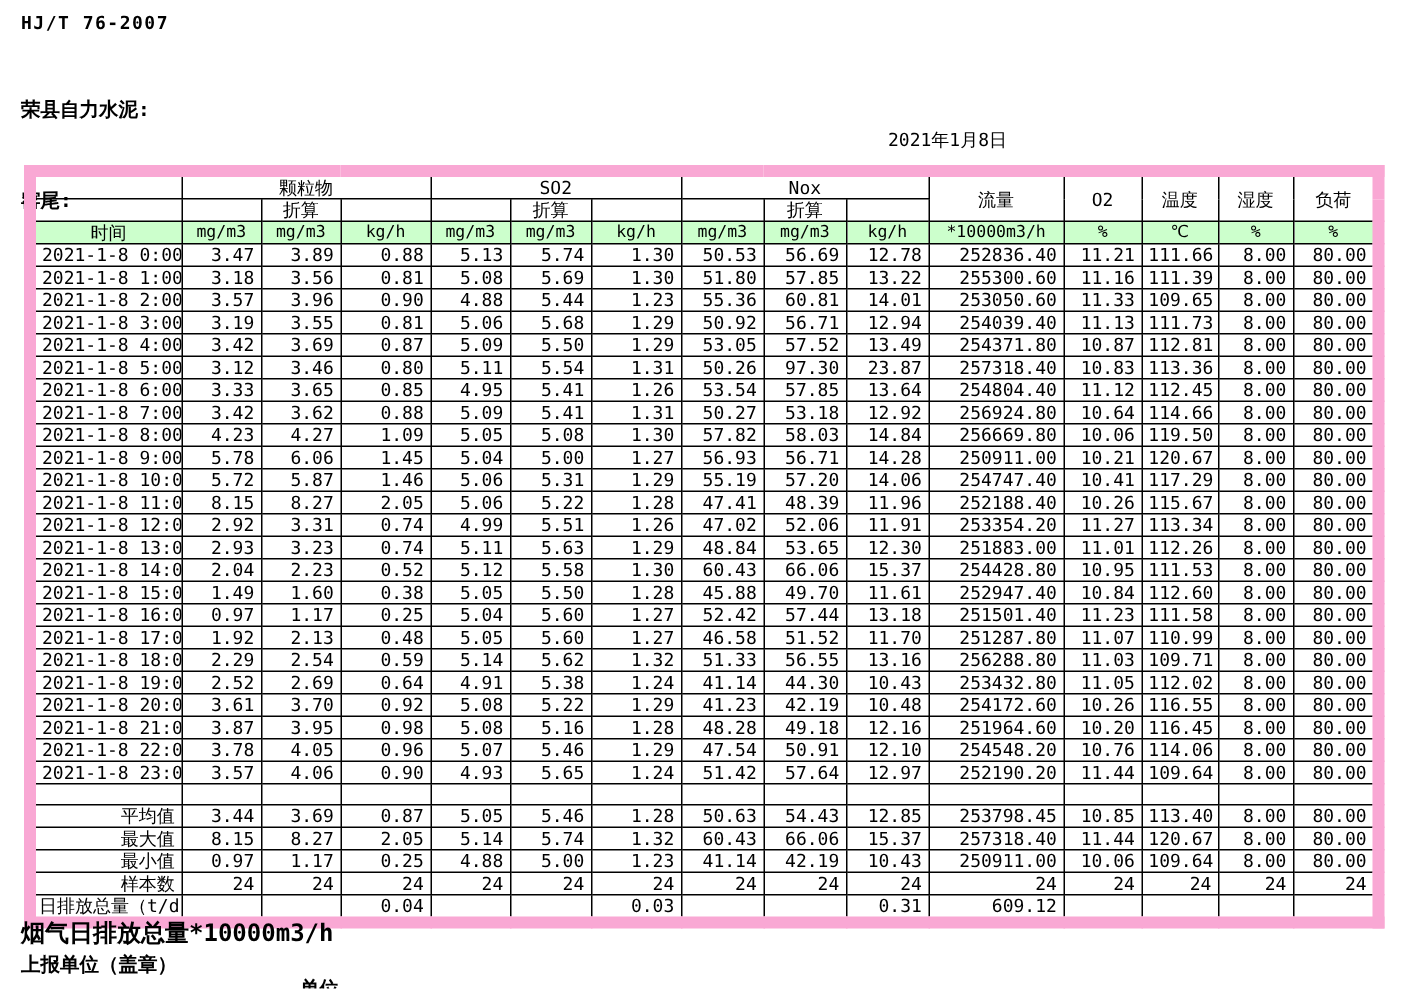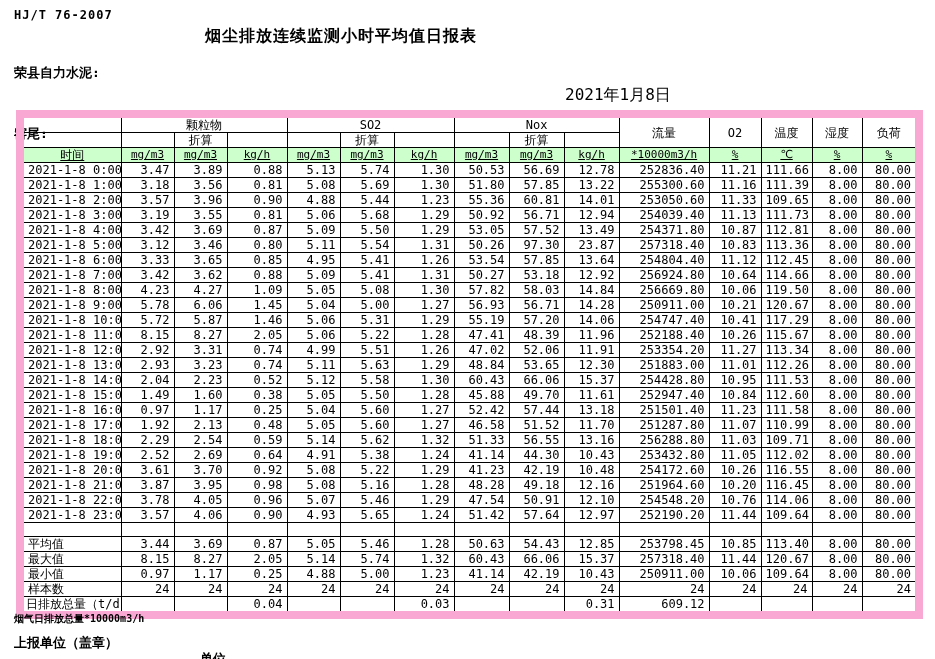--- a/index.html
+++ b/index.html
@@ -8,47 +8,46 @@
   body {
     width: 935px; height: 659px; background:#ffffff; overflow:hidden;
     font-family: "DejaVu Sans Mono", "DejaVu Sans", "Liberation Sans", sans-serif;
     color:#000;
   }
   .page { position:relative; width:935px; height:659px; }
   .std { position:absolute; top:8px; left:14px; font-size:12px; font-weight:bold; letter-spacing:1px; }
   .title { position:absolute; top:26px; left:205px; font-size:16px; font-weight:bold; letter-spacing:1px; }
   .company { position:absolute; top:64px; left:14px; font-size:13px; font-weight:bold; }
   .station { position:absolute; top:83px; left:14px; font-size:13px; font-weight:bold;margin-top:42px; }
-  .date { position:absolute; top:85px; left:565px; font-size:16px;text-align:center; }
+  .date { position:absolute; top:85px; left:592px; font-size:12px;text-align:center; }
   table.report {
     position:absolute; top:110px; left:16px;
     border-collapse:collapse; table-layout:fixed; width:899px;
     font-size:12px;
   }
   table.report td {
     border:1px solid #000; height:14px; line-height:14px;
     padding:0 4px; white-space:nowrap; overflow:hidden;
   }
   table.report { border:8px solid #f9a8d4; }
   thead td { text-align:center; }
-  td.green { background:var(--header-green); font-size:11px;text-decoration:underline; }
+  td.green { background:var(--header-green); font-size:11px; }
   td.green.cn { font-size:12px; }
   td.num { text-align:right; }
-  td.label { text-align:left; }
+  td.label { text-align:right; }
   td.label.left { text-align:left; padding-left:2px; }
-  .footnote { position:absolute; top:612px; left:14px; font-size:10px; font-weight:bold; }
+  .footnote { position:absolute; top:612px; left:14px; font-size:16px; font-weight:bold; }
   .footline { position:absolute; top:634px; left:14px; font-size:13px; font-weight:bold; }
   .footunit { position:absolute; top:650px; left:200px; font-size:13px; font-weight:bold; }
 </style>
 </head>
 <body>
 
 <div class="page">
   <div class="std">HJ/T  76-2007</div>
-  <div class="title">烟尘排放连续监测小时平均值日报表</div>
   <div class="company">荣县自力水泥:</div>
   <div class="station">窑尾:</div>
   <div class="date">2021年1月8日</div>
 
   <table class="report">
     <colgroup>
       <col style="width:101px">
       <col style="width:53px">
         <col style="width:53px">
         <col style="width:60px">

